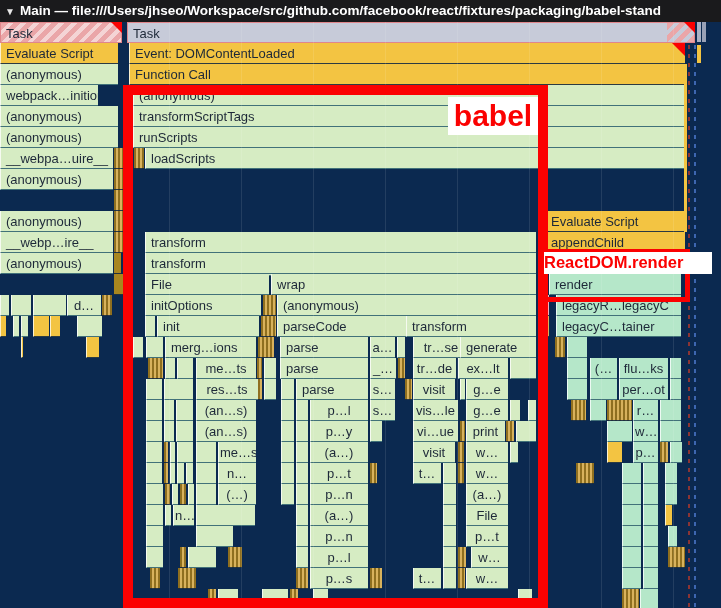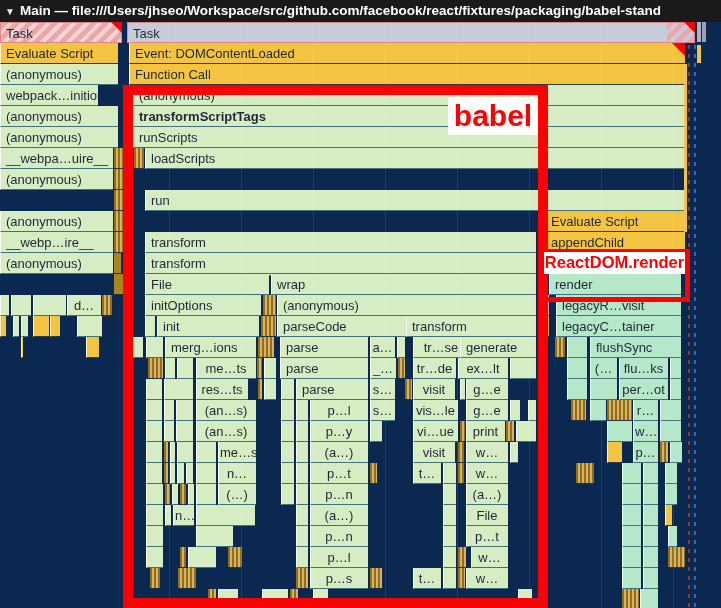--- a/index.html
+++ b/index.html
@@ -24,22 +24,22 @@
   .grid{position:absolute;top:22px;height:586px;width:1px;background:rgba(255,255,255,.10);z-index:3;pointer-events:none;}
   .vdash{position:absolute;width:2px;z-index:2;pointer-events:none;}
   .strip{position:absolute;z-index:1;}
   .tri-marker{position:absolute;width:0;height:0;z-index:4;pointer-events:none;}
   #babel-box{position:absolute;left:123px;top:85px;width:425px;height:523px;
              border:10px solid #fb0101;box-sizing:border-box;z-index:4;pointer-events:none;}
   #babel-label{position:absolute;left:448px;top:97px;width:90px;height:38px;background:#fff;
                color:#fb0101;font-weight:bold;font-size:30px;line-height:37px;text-align:center;z-index:6;}
   #rdr-box{position:absolute;left:540px;top:249px;width:150px;height:53px;
            border:5px solid #fb0101;box-sizing:border-box;z-index:5;pointer-events:none;}
-  #rdr-label{position:absolute;left:544px;top:252px;width:141px;height:22px;background:#fff;
-             color:#fb0101;font-weight:bold;font-size:16.5px;line-height:21px;text-align:center;z-index:6;white-space:nowrap;}
+  #rdr-label{position:absolute;left:544px;top:252px;width:168px;height:22px;background:#fff;
+             color:#fb0101;font-weight:bold;font-size:16.5px;line-height:21px;text-align:left;z-index:6;white-space:nowrap;}
 </style>
 </head>
 <body>
 
 <div id="stage">
   <div id="hdr">
     <span class="tri">▼</span><span>Main — file:///Users/jhseo/Workspace/src/github.com/facebook/react/fixtures/packaging/babel-stand</span>
   </div>
 
   <div id="canvas" style="position:absolute;left:0;top:0;width:721px;height:608px;">
@@ -104,32 +104,29 @@
       <div class="bar th" style="left: 667px; top: 22px; width: 28px;"></div>
       <div class="bar o" style="left: 129px; top: 43px; width: 556px;">
         <span>Event: DOMContentLoaded</span>
       </div>
       <div class="bar o" style="left: 129px; top: 64px; width: 556px;">
         <span>Function Call</span>
       </div>
       <div class="bar g" style="left: 133px; top: 85px; width: 552px;">
         <span>(anonymous)</span>
       </div>
-      <div class="bar g" style="left: 133px; top: 106px; width: 552px; font-weight: bold;">
+      <div class="bar g" style="left: 133px; top: 106px; width: 552px;">
         <span>transformScriptTags</span>
       </div>
       <div class="bar g" style="left: 133px; top: 127px; width: 552px;">
         <span>runScripts</span>
       </div>
       <div class="bar s" style="left: 134px; top: 148px; width: 10px;"></div>
       <div class="bar g" style="left: 145px; top: 148px; width: 540px;">
         <span>loadScripts</span>
-      </div>
-      <div class="bar g" style="left: 145px; top: 190px; width: 540px;">
-        <span>run</span>
       </div>
       <div class="bar g" style="left: 145px; top: 211px; width: 391px; margin-top: 44px;">
         <span>transformCode</span>
       </div>
       <div class="bar g" style="left: 145px; top: 232px; width: 391px;">
         <span>transform</span>
       </div>
       <div class="bar g" style="left: 145px; top: 253px; width: 391px;">
         <span>transform</span>
       </div>
@@ -193,21 +190,21 @@
       <div class="bar s" style="left: 398px; top: 358px; width: 7px;"></div>
       <div class="bar g" style="left: 413px; top: 358px; width: 43px;">
         <span class="c">tr…de</span>
       </div>
       <div class="bar g" style="left: 458px; top: 358px; width: 50px;">
         <span class="c">ex…lt</span>
       </div>
       <div class="bar g" style="left: 510px; top: 358px; width: 26px;"></div>
       <div class="bar g" style="left: 146px; top: 379px; width: 16px;"></div>
       <div class="bar g" style="left: 164px; top: 379px; width: 29px;"></div>
-      <div class="bar g" style="left: 196px; top: 379px; width: 52px;">
+      <div class="bar g" style="left: 196px; top: 379px; width: 62px;">
         <span class="c">res…ts</span>
       </div>
       <div class="bar s" style="left: 258px; top: 379px; width: 4px;"></div>
       <div class="bar g" style="left: 264px; top: 379px; width: 12px;"></div>
       <div class="bar g" style="left: 281px; top: 379px; width: 13px;"></div>
       <div class="bar g" style="left: 296px; top: 379px; width: 72px;">
         <span>parse</span>
       </div>
       <div class="bar g" style="left: 370px; top: 379px; width: 25px;">
         <span class="c">s…</span>
@@ -387,31 +384,28 @@
         <span>Evaluate Script</span>
       </div>
       <div class="bar o" style="left: 545px; top: 232px; width: 140px;">
         <span>appendChild</span>
       </div>
       <div class="bar m" style="left: 549px; top: 274px; width: 132px;">
         <span>render</span>
       </div>
       <div class="bar p" style="left: 545px; top: 295px; width: 4px;"></div>
       <div class="bar m" style="left: 556px; top: 295px; width: 125px;">
-        <span>legacyR…visit</span>
+        <span>legacyR…legacyC</span>
       </div>
       <div class="bar s" style="left: 545px; top: 316px; width: 4px;"></div>
       <div class="bar m" style="left: 556px; top: 316px; width: 125px;">
         <span>legacyC…tainer</span>
       </div>
       <div class="bar s" style="left: 555px; top: 337px; width: 10px;"></div>
       <div class="bar m" style="left: 567px; top: 337px; width: 20px;"></div>
-      <div class="bar m" style="left: 590px; top: 337px; width: 91px;">
-        <span>flushSync</span>
-      </div>
       <div class="bar m" style="left: 567px; top: 358px; width: 20px;"></div>
       <div class="bar m" style="left: 590px; top: 358px; width: 27px;">
         <span class="c">(…</span>
       </div>
       <div class="bar m" style="left: 619px; top: 358px; width: 49px;">
         <span class="c">flu…ks</span>
       </div>
       <div class="bar m" style="left: 670px; top: 358px; width: 11px;"></div>
       <div class="bar m" style="left: 567px; top: 379px; width: 20px;"></div>
       <div class="bar m" style="left: 590px; top: 379px; width: 27px;"></div>

